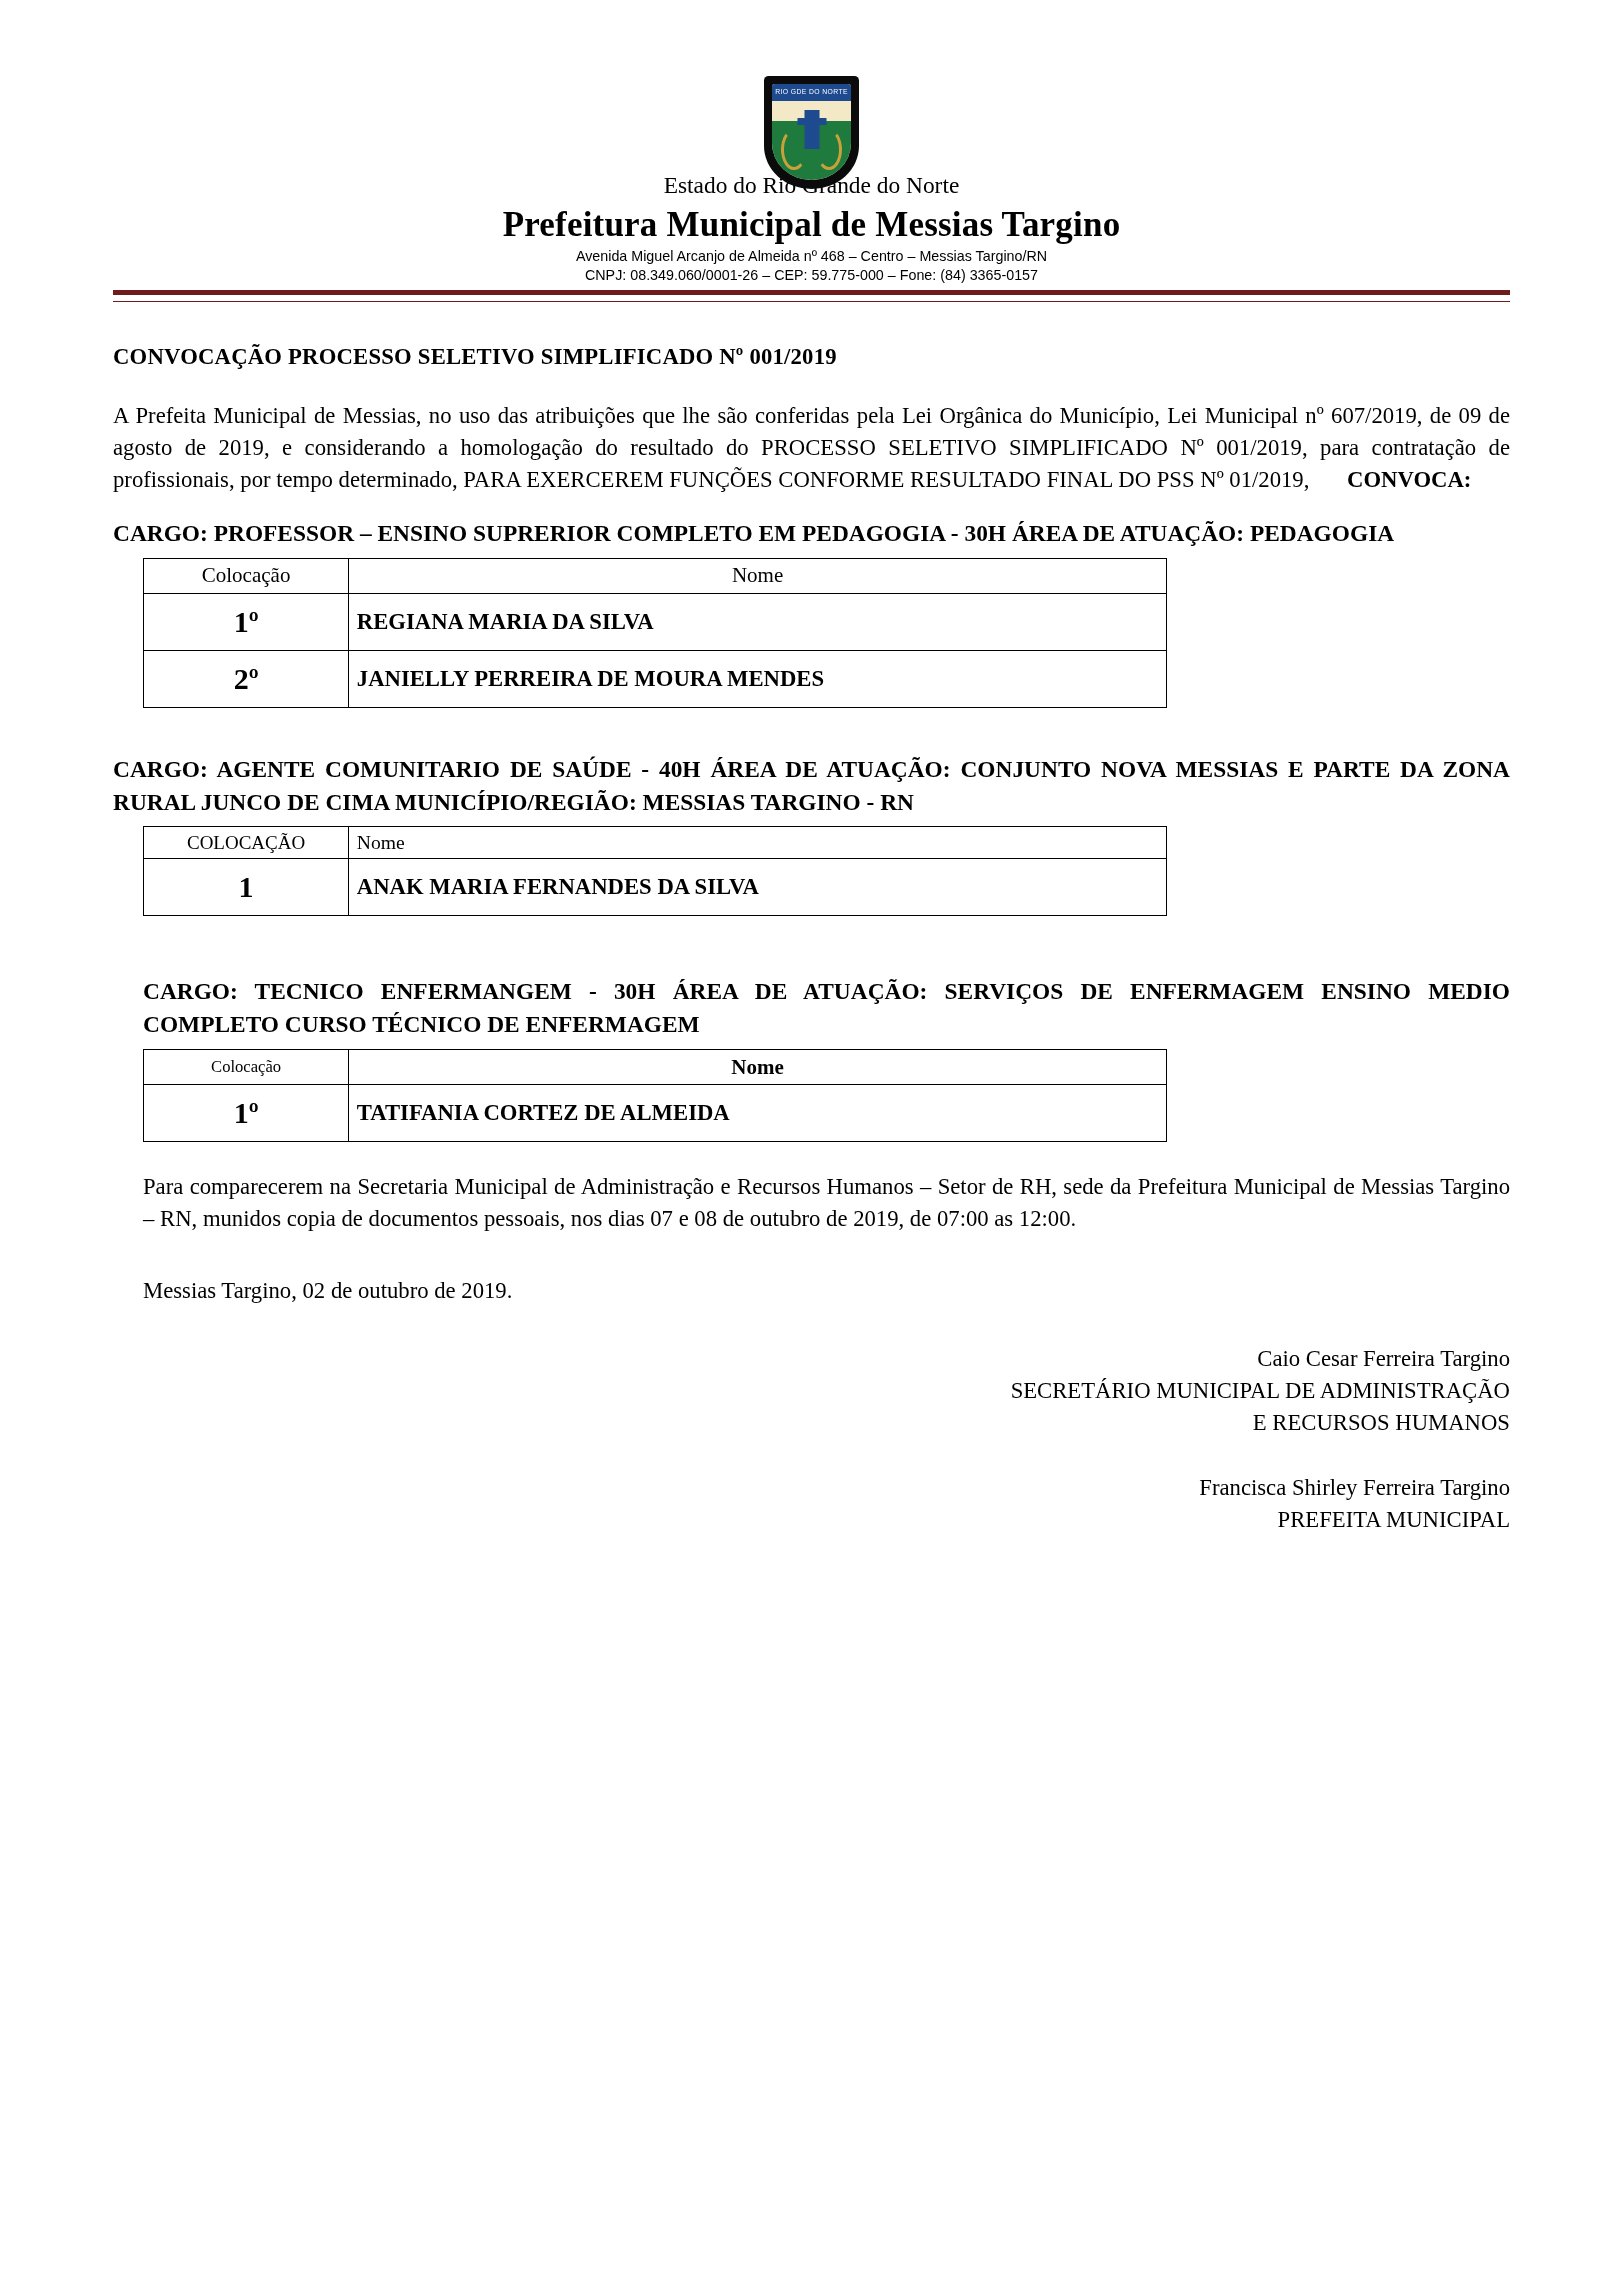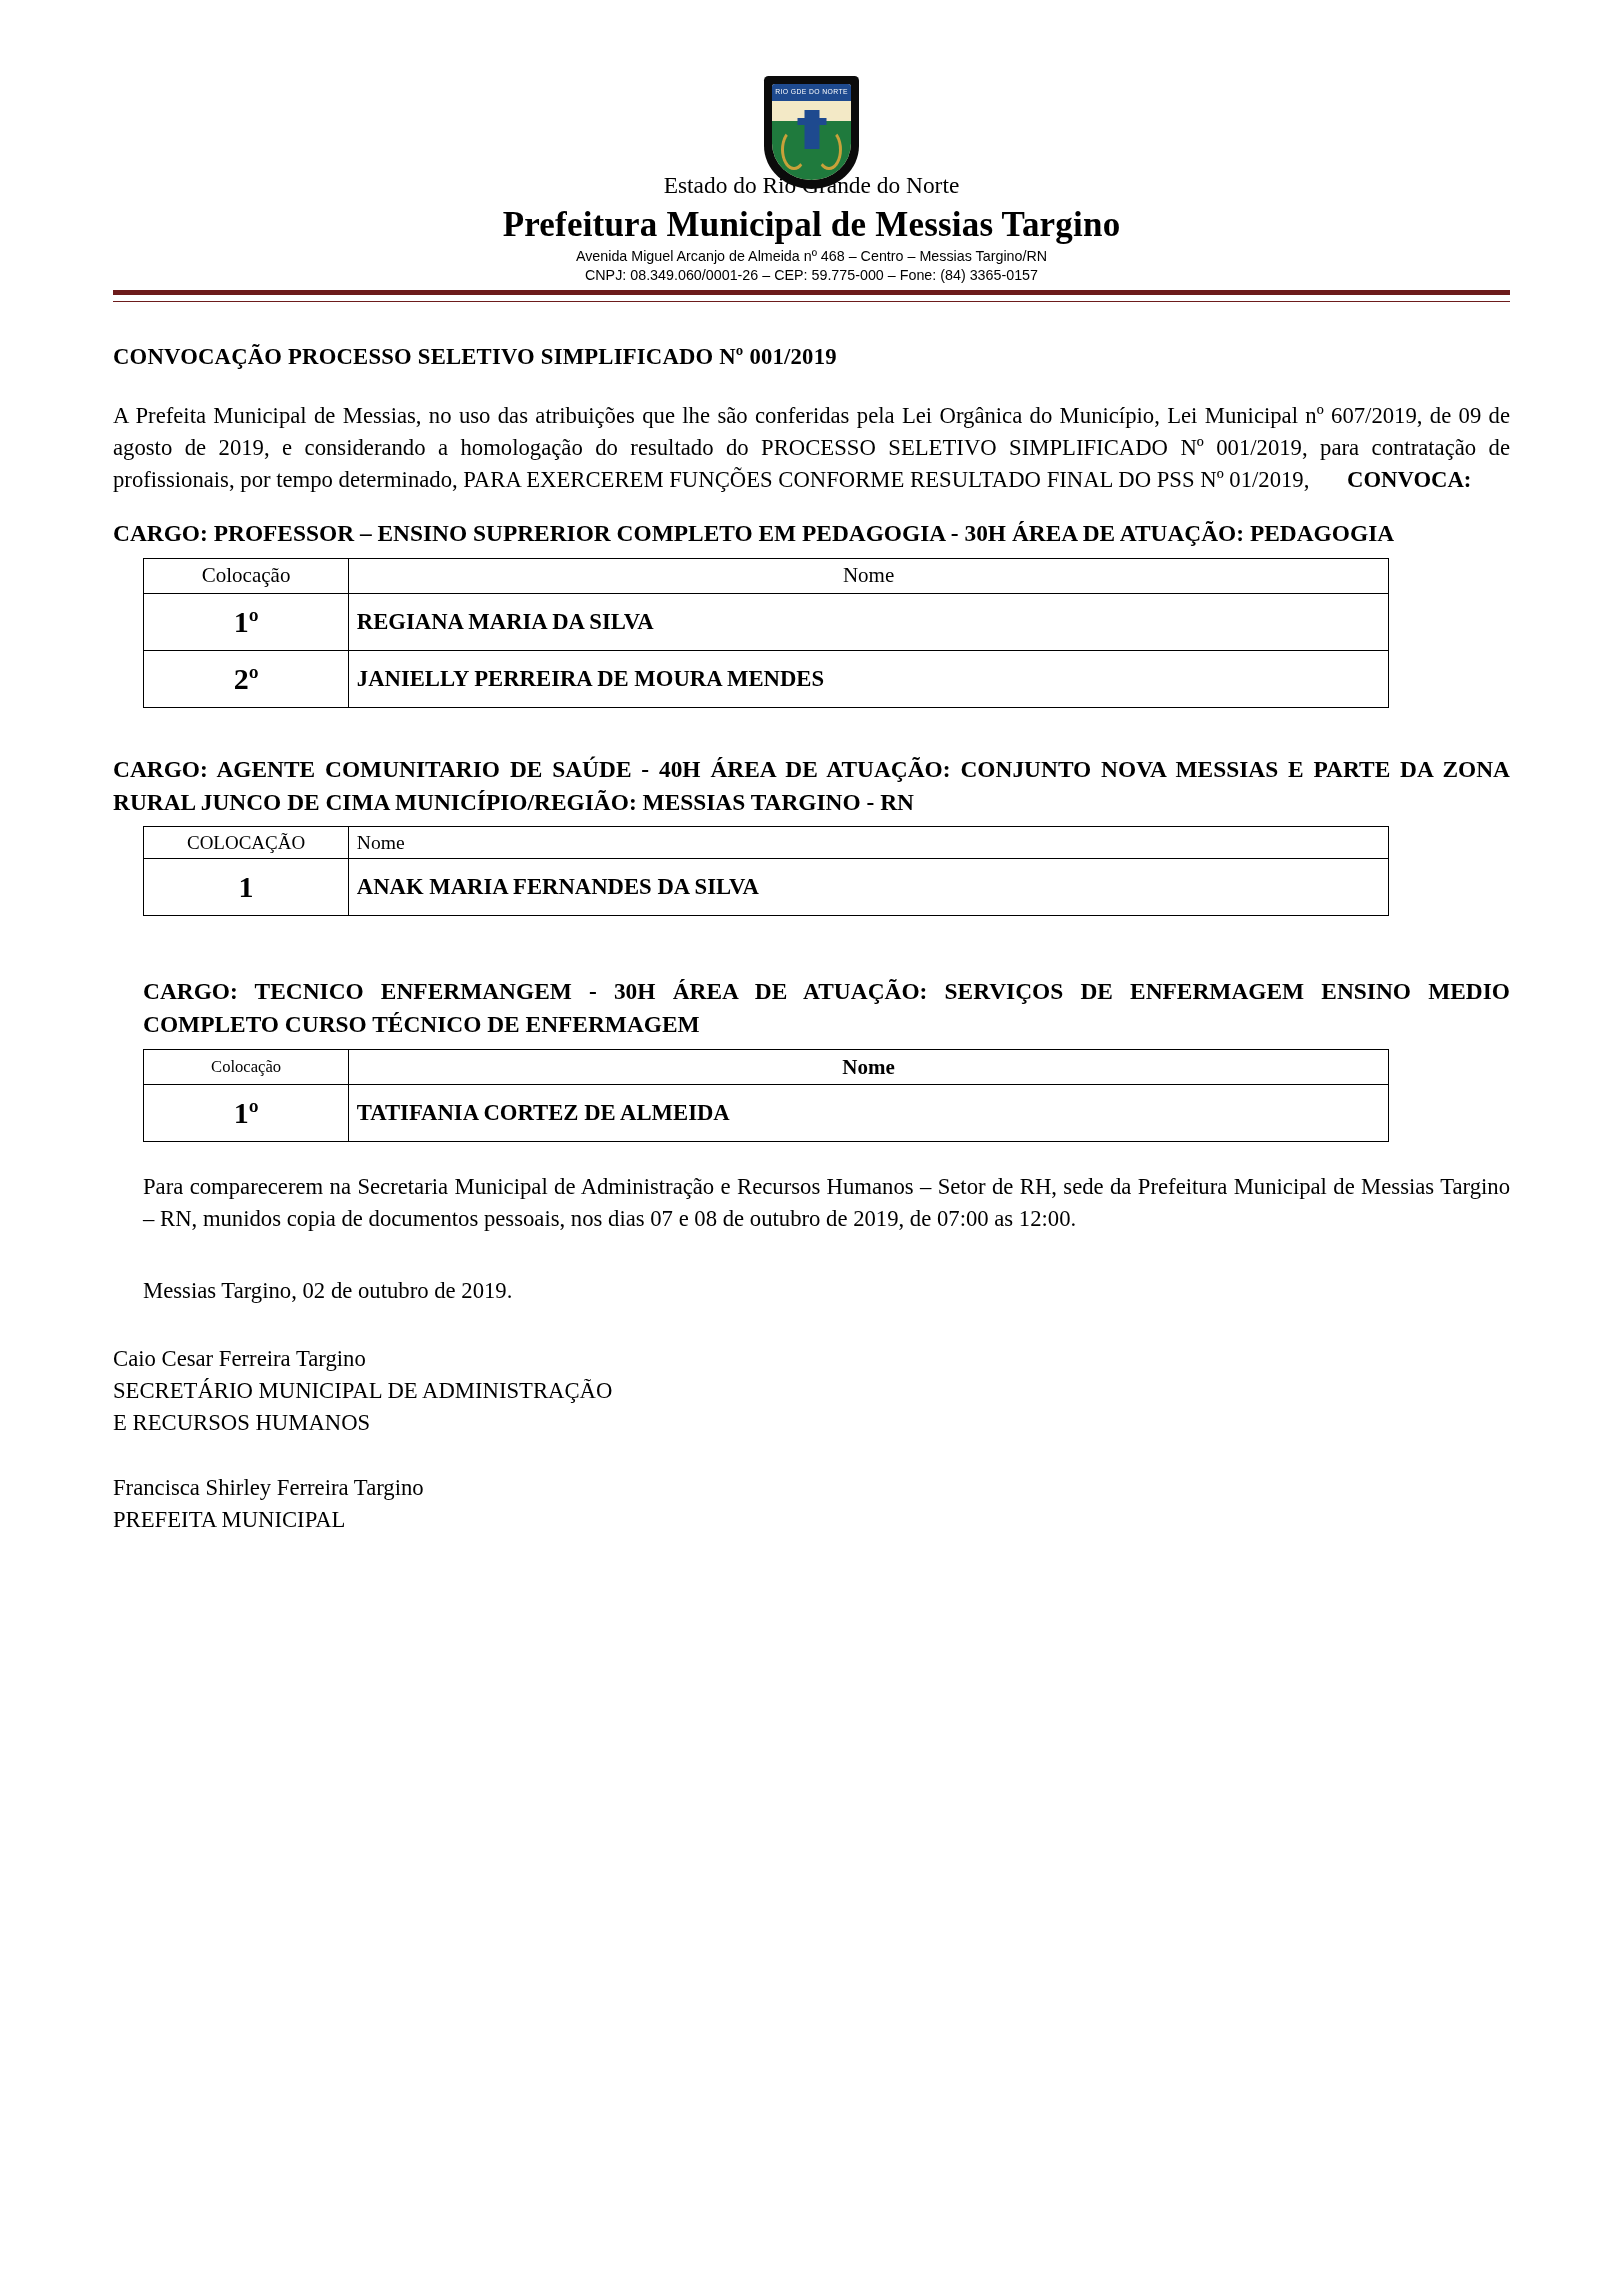--- a/index.html
+++ b/index.html
@@ -152,21 +152,21 @@
     font-size: 23.4px;
     line-height: 33px;
     font-weight: bold;
     text-align: justify;
     margin: 21px 0 7.6px 0;
   }
   .cargo.indent { padding-left: 30px; }
 
   table.tbl {
     border-collapse: collapse;
-    width: 1246px;
+    width: 1024px;
     margin-left: 30px;
     table-layout: fixed;
   }
   table.tbl td {
     border: 1.5px solid #000000;
     padding: 4.5px 7.6px;
     vertical-align: middle;
   }
   .col-colocacao { width: 189px; text-align: center; }
   .hdr-small { font-size: 21px; }
@@ -205,21 +205,21 @@
     padding-left: 30px;
   }
   p.date {
     font-size: 22.7px;
     line-height: 32px;
     margin: 40px 0 0 0;
     padding-left: 30px;
   }
 
   .sign-block {
-    text-align: left;
+    text-align: right;
     font-size: 22.7px;
     line-height: 32px;
     margin-top: 36px;
   }
   .sign-block.second { margin-top: 33px; }
 </style>
 </head>
 <body>
 
 <div class="page">

